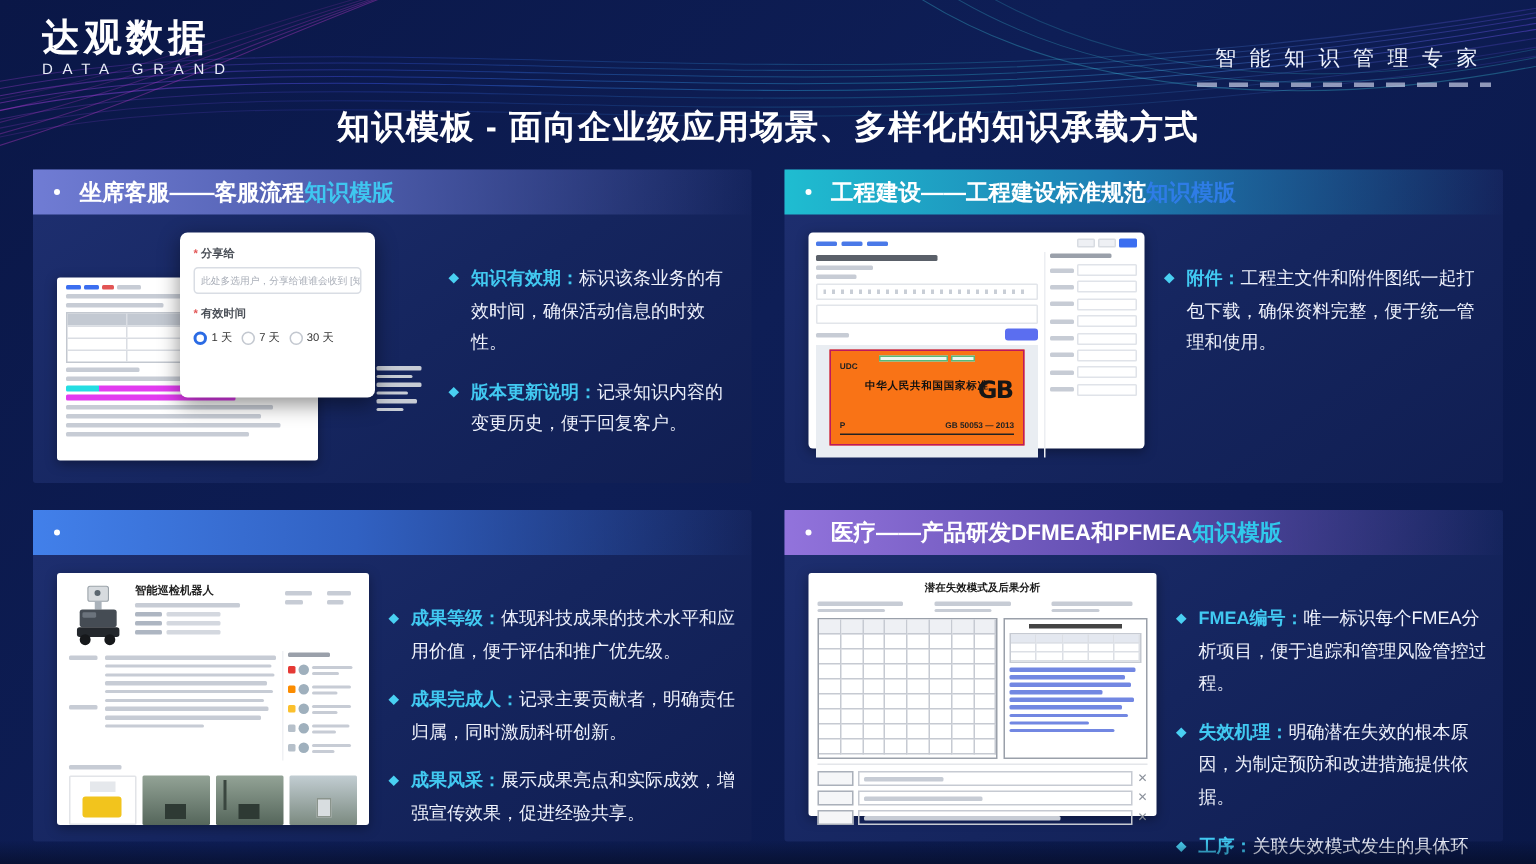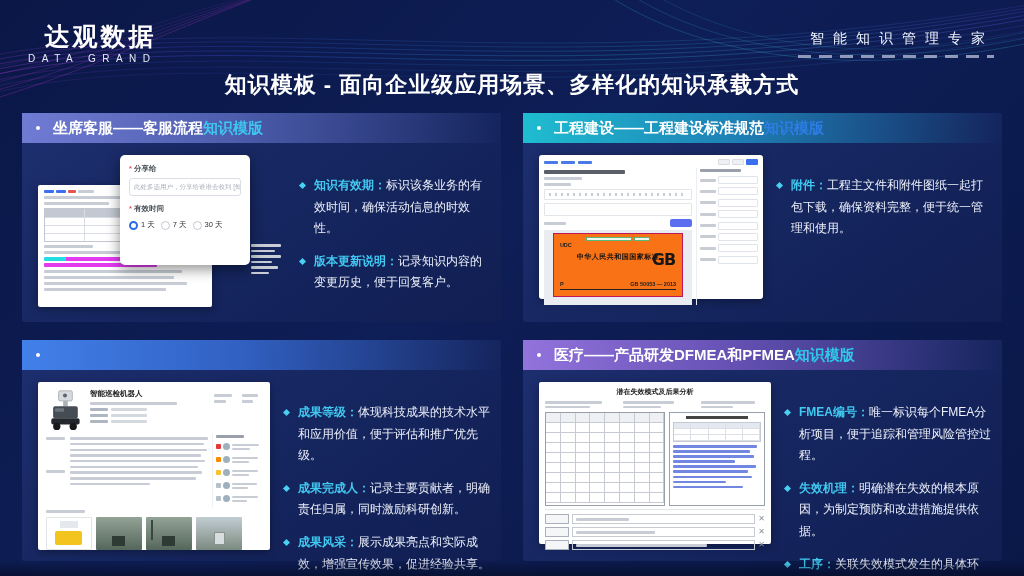--- a/index.html
+++ b/index.html
@@ -4,21 +4,21 @@
 <style>
   html,body{margin:0;padding:0;background:#05102e;}
   .slide{position:relative;width:1024px;height:576px;overflow:hidden;
          background:linear-gradient(135deg,#0a1747 0%,#0e1e56 45%,#0a1848 100%);
          font-family:"Liberation Sans","DejaVu Sans",sans-serif;}
   .waves{position:absolute;top:0;left:0;pointer-events:none;}
   .bottom-fade{position:absolute;bottom:0;left:0;width:100%;height:16px;
          background:linear-gradient(0deg,rgba(4,9,28,.55),transparent);}
 
   
-  .logo{position:absolute;left:28px;top:20px;text-align:right;}
+  .logo{position:absolute;left:28px;top:8px;}
   .logo-cn{font-size:25px;font-weight:700;color:#ffffff;letter-spacing:3px;}
   .logo-en{font-size:10px;color:#e8ecf8;letter-spacing:6.5px;margin-top:0;}
   .tagline{position:absolute;right:30px;top:30px;width:196px;text-align:right;}
   .tagline-text{font-size:14px;color:#eef2fc;letter-spacing:9px;white-space:nowrap;}
   .tagline-dashes{margin-top:7px;height:3px;opacity:.7;
          background:repeating-linear-gradient(90deg,#c7cde6 0 13px,transparent 13px 21px);}
   .title{position:absolute;top:70px;left:0;width:100%;text-align:center;margin:0;
          font-size:22px;font-weight:700;color:#ffffff;letter-spacing:1px;}
 
   
@@ -109,21 +109,21 @@
   .cov-bottom{position:absolute;left:6px;right:6px;bottom:9px;display:flex;justify-content:space-between;
       align-items:flex-end;font-size:5.5px;font-weight:700;color:#222;}
   .cov-rule{position:absolute;left:6px;right:6px;bottom:6px;border-top:1px solid #222;}
   .t2-side{width:58px;border-left:1px solid #eceef2;padding-left:3px;}
   .t2-side-head{width:70%;height:3px;background:#9aa0aa;border-radius:1px;margin:1px 0 4px;}
   .f-row{display:flex;align-items:center;gap:2px;margin-bottom:3.4px;}
   .f-label{width:16px;height:3px;background:#c7ccd5;border-radius:1px;flex-shrink:0;}
   .f-input{flex:1;height:6px;border:1px solid #e0e3e9;border-radius:1px;}
 
   
-  .t3{width:232px;height:168px;background:#fff;border-radius:2px;box-shadow:0 2px 8px rgba(0,0,0,.35);
+  .t3{width:208px;height:168px;background:#fff;border-radius:2px;box-shadow:0 2px 8px rgba(0,0,0,.35);
       padding:7px 8px;box-sizing:border-box;}
   .t3-head{display:flex;margin-bottom:3px;}
   .robot-pic{width:38px;height:42px;flex-shrink:0;margin-right:6px;}
   .t3-mid{flex:1;}
   .t3-title{font-size:7.5px;font-weight:700;color:#222;}
   .t3-frow{display:flex;gap:3px;align-items:center;margin-top:3px;}
   .fl{width:18px;height:3px;background:#aeb6c2;border-radius:1px;}
   .fv{width:36px;height:3px;background:#d4d8df;border-radius:1px;}
   .t3-stats{width:48px;display:flex;gap:8px;padding-top:2px;}
   .stat{flex:1;}

